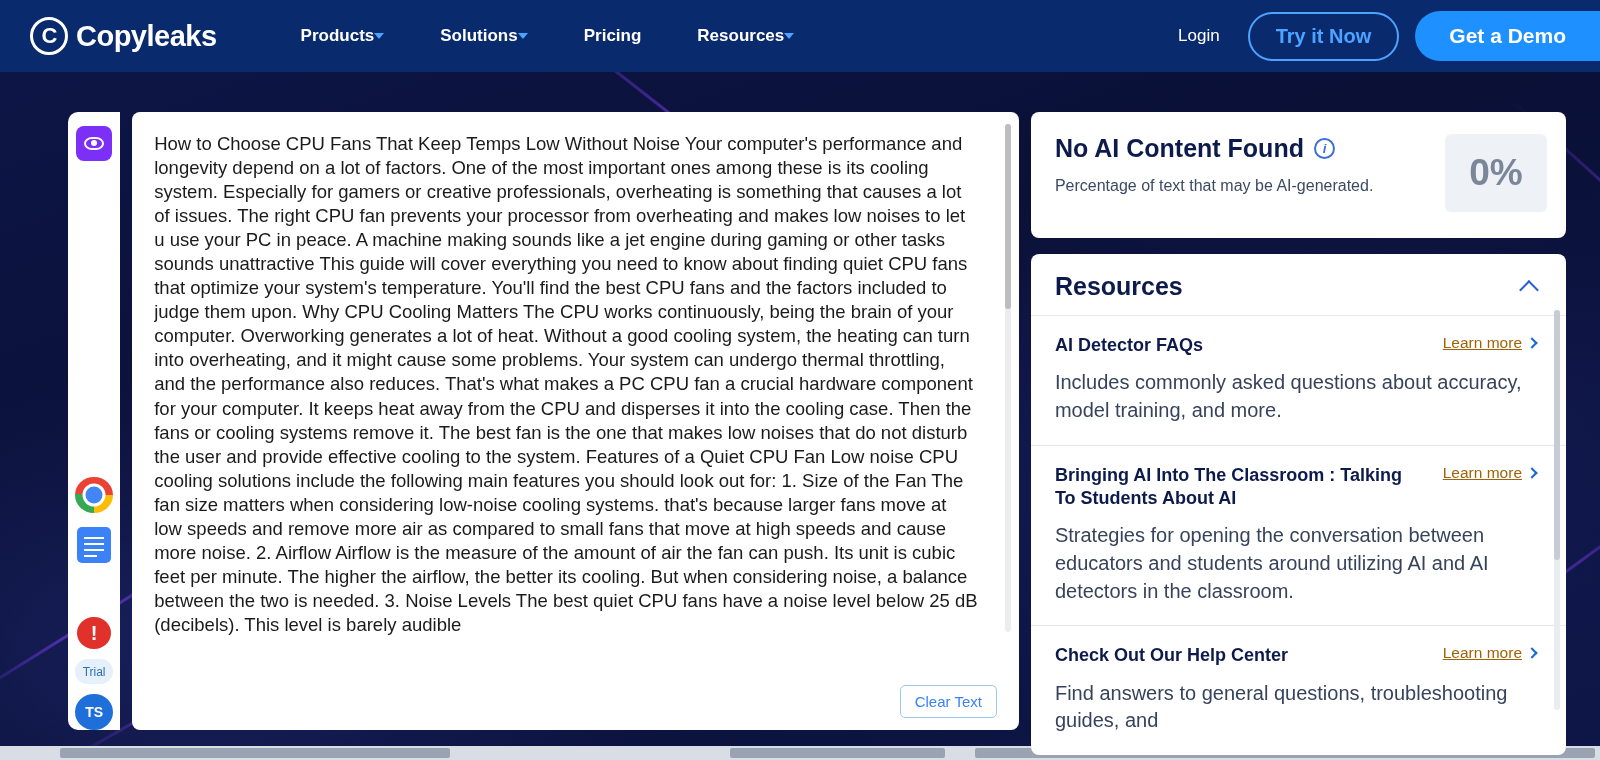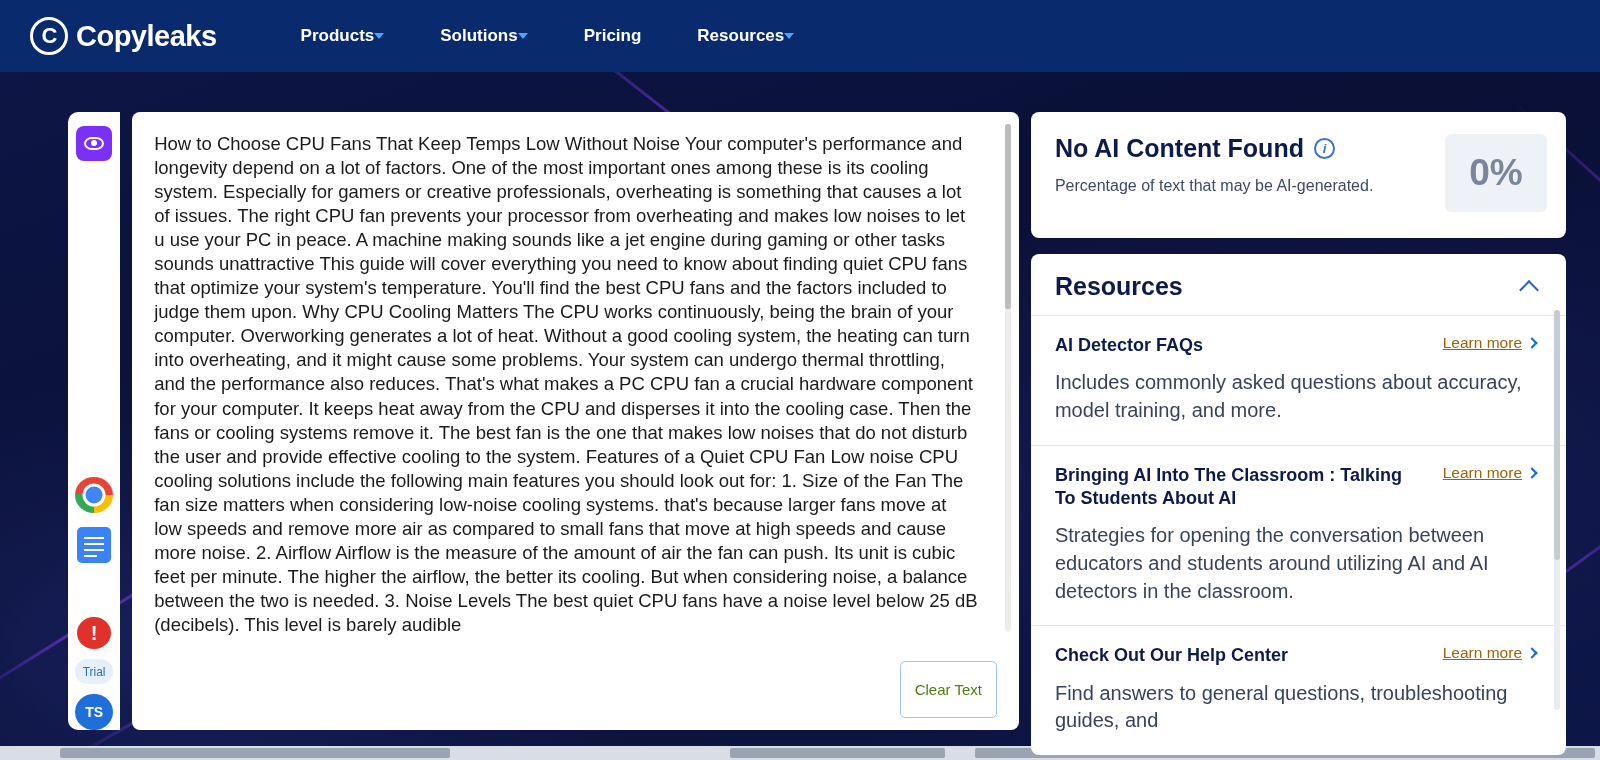--- a/index.html
+++ b/index.html
@@ -153,22 +153,22 @@
   .scrollbar-track {
     position: absolute; right: 8px; top: 12px; width: 6px; height: 508px;
     background: #ececec; border-radius: 3px;
   }
   .scrollbar-thumb {
     position: absolute; right: 8px; top: 12px; width: 6px; height: 185px;
     background: #bdbdbd; border-radius: 3px;
   }
   .editor-footer { display: flex; justify-content: flex-end; padding-top: 8px; }
   .clear-btn {
-    border: 1px solid #9ec6f0; color: #4d7c0f; background: #fff;
-    border-radius: 5px; padding: 19px 14px; font-size: 15px; cursor: pointer; margin-left: 48px;
+    border: 1px solid #9ec6f0; color: #3b82f6; background: #fff;
+    border-radius: 5px; padding: 7px 14px; font-size: 15px; cursor: pointer; margin-left: 48px;
   }
 
   
   .right-col { width: 574px; display: flex; flex-direction: column; gap: 16px; }
   .card {
     background: #fff; border-radius: 8px;
   }
   .ai-card { padding: 22px 19px 26px 24px; display: flex; align-items: flex-start; }
   .ai-left { flex: 1; }
   .ai-title {
@@ -249,20 +249,25 @@
         <span class="caret"></span>
       </div>
       <div class="nav-item">
         <span>Pricing</span>
       </div>
       <div class="nav-item">
         <span>Resources</span>
         <span class="caret"></span>
       </div>
     </div>
+    <div class="header-right">
+      <div class="login-link">Login</div>
+      <button class="btn-try">Try it Now</button>
+      <button class="btn-demo">Get a Demo</button>
+    </div>
   </div>
 
   <div class="main">
 
     <div class="rail">
       <div class="rail-icon eye-box">
         <div class="eye-outer">
             <div class="eye-pupil"></div>
           </div>
       </div>

